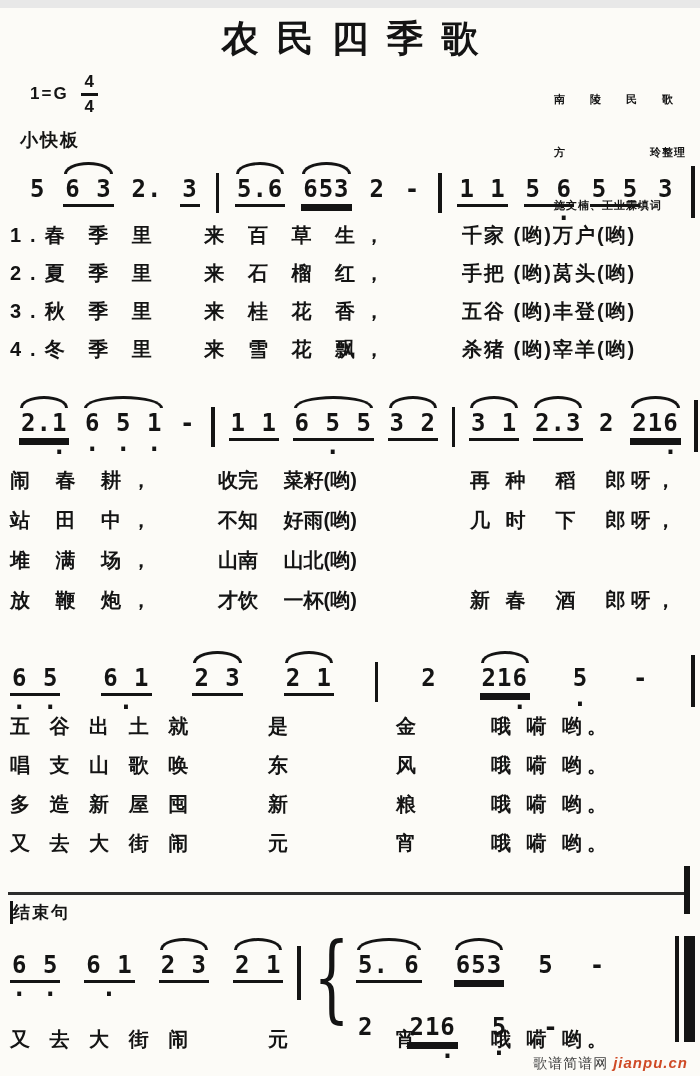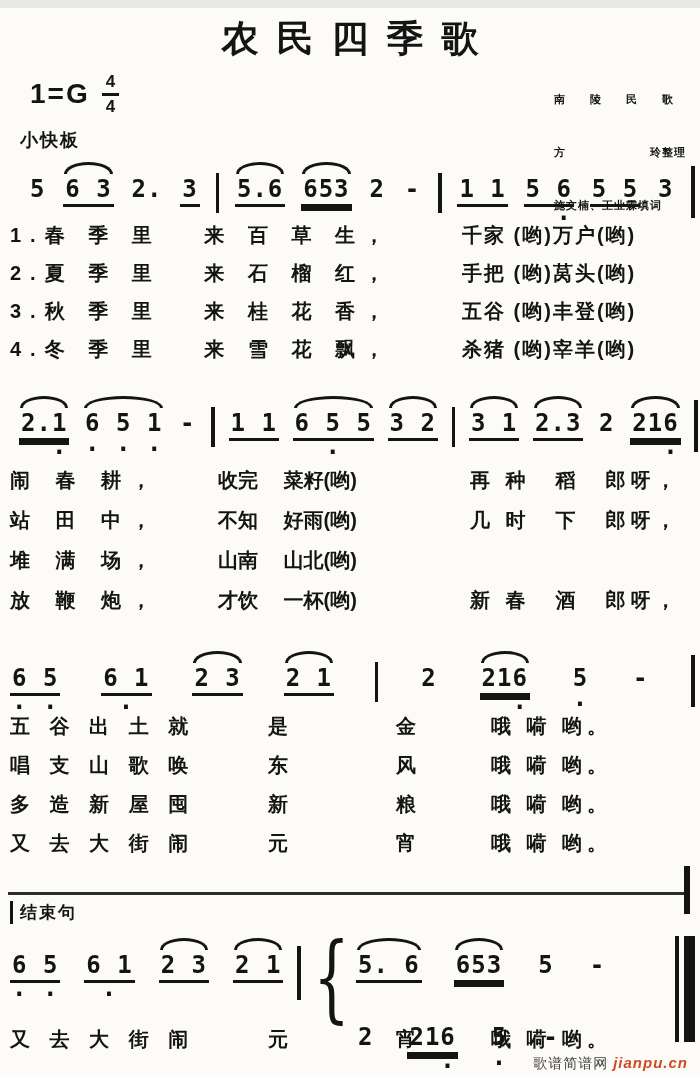--- a/index.html
+++ b/index.html
@@ -3,21 +3,21 @@
 <meta charset="utf-8">
 <style>
   html,body{margin:0;padding:0;background:#e8e8e8;}
   #page{position:relative;width:700px;height:1076px;margin:8px auto;background:#fcfbf7;color:#141414;
         font-family:"Liberation Sans","DejaVu Sans",sans-serif;overflow:hidden;}
 
   
   .title{position:absolute;top:6px;left:0;right:0;text-align:center;font-size:37px;font-weight:bold;
          letter-spacing:18px;text-indent:18px;white-space:pre;}
   .keyrow{position:absolute;top:64px;left:30px;display:flex;align-items:center;font-weight:bold;}
-  .key{font-size:28px;letter-spacing:2px;}
+  .key{font-size:17px;letter-spacing:2px;}
   .meter{display:inline-flex;flex-direction:column;margin-left:12px;text-align:center;font-size:17px;line-height:1.15;}
   .mtop{border-bottom:3px solid #141414;padding:0 4px 1px;}
   .mbot{padding:1px 4px 0;}
   .credits{position:absolute;top:48px;right:14px;font-size:11px;font-weight:bold;line-height:1.6;
            letter-spacing:1px;white-space:pre;}
   .tempo{position:absolute;top:120px;left:20px;font-size:18px;font-weight:bold;letter-spacing:2px;}
 
   
   .mline{position:absolute;display:flex;justify-content:space-between;align-items:flex-start;}
   #m1{top:154px;left:28px;right:5px;}
@@ -44,27 +44,27 @@
   .gv1 .c0{letter-spacing:9px;} .gv1 .c1{letter-spacing:2px;}
   .gv2 .lrow{grid-template-columns:208px 252px 1fr;height:40px;}
   .gv2 .c0{letter-spacing:10px;} .gv2 .c2{letter-spacing:5px;}
   .gv3 .lrow{grid-template-columns:258px 128px 95px 1fr;height:39px;}
   .gv3 .c0{letter-spacing:7px;} .gv3 .c3{letter-spacing:5px;}
 
   
   .rule{position:absolute;top:884px;left:8px;width:680px;height:2.5px;background:#2c2c2c;}
   .rule-tick{position:absolute;top:858px;left:684px;width:6px;height:48px;background:#141414;}
   .end-label{position:absolute;top:893px;left:10px;font-size:17px;font-weight:bold;
-             border-left:3.5px solid #141414;padding-left:7px;line-height:23px;letter-spacing:2px;}
+             border-left:3.5px solid #141414;line-height:23px;letter-spacing:2px;}
   .ending{position:absolute;top:930px;left:10px;right:5px;display:flex;align-items:flex-start;}
   .mgroups{display:flex;gap:24px;align-items:flex-start;}
   .ending .bar{margin-left:14px;margin-right:4px;height:54px;margin-top:8px;}
   .brace{font-family:"DejaVu Serif","Liberation Serif",serif;font-size:96px;line-height:0.95;
          font-weight:normal;transform:scaleX(.6);margin:-6px -6px 0 -4px;}
-  .voices{display:flex;flex-direction:column;gap:10px;margin-left:0;}
+  .voices{display:flex;flex-direction:column;gap:0;margin-left:0;}
   .voice{gap:32px;}
   .final{margin-left:auto;display:flex;gap:5px;height:106px;margin-top:-2px;}
   .final .thin{width:4px;background:#141414;}
   .final .thick{width:11px;background:#141414;}
 
   
   .watermark{position:absolute;top:1046px;right:12px;font-size:14px;letter-spacing:1px;}
   .wm-domain{font-weight:bold;font-size:15px;font-style:italic;}
 </style>
 </head>

